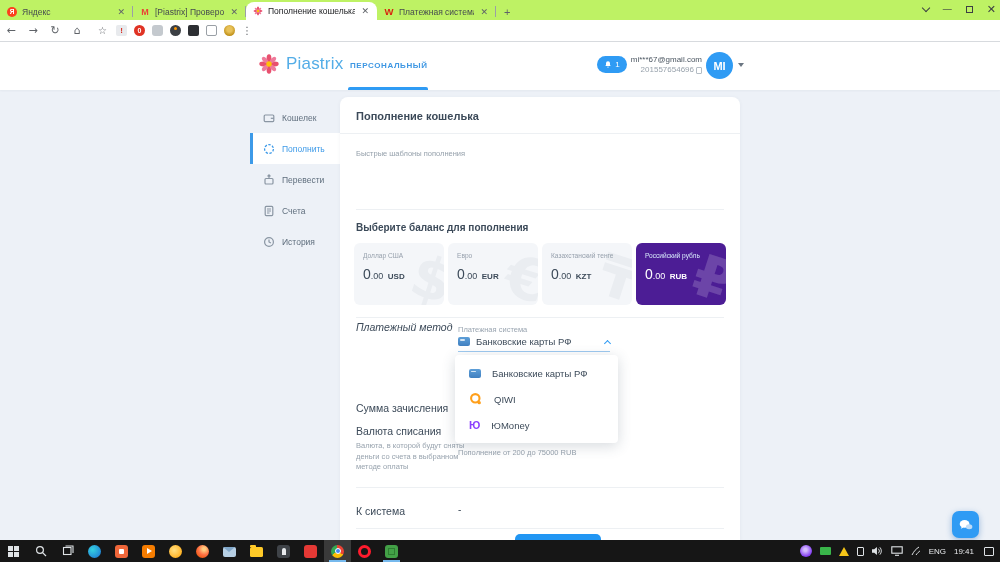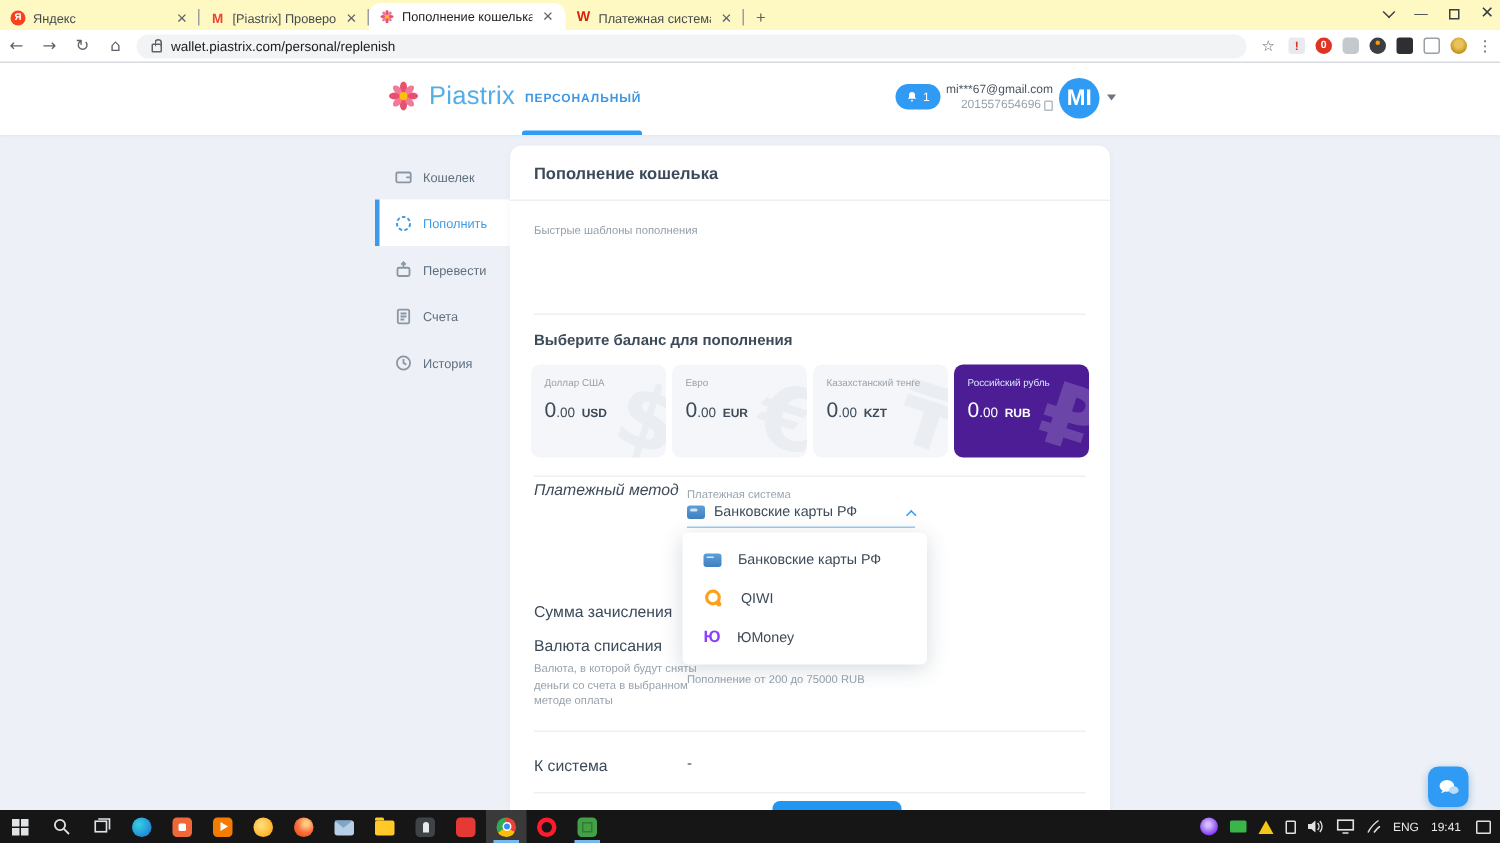--- a/index.html
+++ b/index.html
@@ -1,21 +1,21 @@
 <!DOCTYPE html>
 <html><head>
 <meta charset="utf-8">
 <style>
   * { margin:0; padding:0; box-sizing:border-box; }
   html,body { width:1000px; height:562px; }
   body { font-family:"Liberation Sans", sans-serif; }
   .screen { position:relative; width:1000px; height:562px; background:#edf1f7; overflow:hidden; }
 
   
-  .tabstrip { position:absolute; top:0; left:0; right:0; height:20px; background:#fef9c3; display:flex; align-items:flex-end; }
+  .tabstrip { position:absolute; top:0; left:0; right:0; height:20px; background:#bef264; display:flex; align-items:flex-end; }
   .tab { position:relative; height:17px; display:flex; align-items:center; gap:5px; padding:0 7px; font-size:8.5px; color:#454a4f; }
   .tab .sep { position:absolute; right:0; top:3px; height:11px; width:1px; background:#9aa0a6; }
   .tab.active { background:#fff; border-radius:8px 8px 0 0; height:18px; color:#202124; }
   .tab-title { white-space:nowrap; overflow:hidden; text-overflow:clip; flex:1; }
   .tab-close { font-size:9px; color:#5f6368; padding:0 1px; }
   .fav { width:10px; height:10px; flex:0 0 auto; display:flex; align-items:center; justify-content:center; }
   .fav-yandex { background:#fc3f1d; border-radius:50%; color:#fff; font-size:6.5px; font-weight:bold; }
   .fav-gmail { color:#ea4335; font-weight:bold; font-size:9px; }
   .fav-w { color:#d9230f; font-weight:bold; font-size:9.5px; }
   .newtab { font-size:11px; color:#5f6368; margin:0 0 2px 8px; }
@@ -48,21 +48,21 @@
   .site-header { position:absolute; top:0; left:0; right:0; height:48px; background:#fff; box-shadow:0 1px 2px rgba(40,60,80,.05); }
   .logo-wrap { position:absolute; left:258px; top:11px; display:flex; align-items:center; gap:6px; }
   .logo-text { font-size:17px; color:#53ade7; letter-spacing:.2px; }
   .nav-item { position:absolute; left:350px; top:19px; font-size:8px; font-weight:bold; letter-spacing:.6px; color:#3e97e3; }
   .nav-underline { position:absolute; left:348px; bottom:0; width:80px; height:3px; background:#2f9bf4; border-radius:2px 2px 0 0; }
   .bell-pill { position:absolute; left:597px; top:14px; width:30px; height:17px; border-radius:9px; background:#2f9bf4; display:flex; align-items:center; justify-content:center; gap:3px; color:#fff; font-size:8px; }
   .acct { position:absolute; left:620px; top:13px; width:82px; text-align:right; line-height:1.25; }
   .acct-email { font-size:8px; color:#4a5560; }
   .acct-id { font-size:8px; color:#98a2ac; display:flex; justify-content:flex-end; align-items:center; gap:2px; }
   .copy-ic { width:6px; height:7px; border:1px solid #b4bcc4; border-radius:1px; position:relative; display:inline-block; }
-  .avatar { position:absolute; left:706px; top:10px; width:27px; height:27px; border-radius:50%; background:#2f9bf4; color:#fff; font-size:15px; font-weight:bold; display:flex; align-items:center; justify-content:center; }
+  .avatar { position:absolute; left:706px; top:10px; width:27px; height:27px; border-radius:50%; background:#2f9bf4; color:#fff; font-size:11px; font-weight:bold; display:flex; align-items:center; justify-content:center; }
   .hdr-caret { position:absolute; left:738px; top:21px; width:0; height:0; border-left:3.5px solid transparent; border-right:3.5px solid transparent; border-top:4px solid #6b7682; }
 
   
   .sidebar { position:absolute; left:250px; top:60px; width:90px; }
   .side-item { position:relative; height:31px; display:flex; align-items:center; gap:7px; padding-left:13px; font-size:8.5px; color:#5f6e7d; }
   .side-item svg { stroke:#8a96a3; }
   .side-item.active { background:#fff; color:#3d9ae8; }
   .side-item.active svg { stroke:#3d9ae8; }
   .side-item.active:before { content:""; position:absolute; left:0; top:0; bottom:0; width:3px; background:#3d9ae8; }
 
@@ -198,24 +198,20 @@
       <span class="wc-box"></span>
       <span style="font-size:11px">✕</span>
     </div>
   </div>
 
   <div class="urlbar">
     <span class="nav-glyph">←</span>
     <span class="nav-glyph">→</span>
     <span class="nav-glyph">↻</span>
     <span class="nav-glyph">⌂</span>
-    <div class="url-pill">
-      <span class="lock"></span>
-      <span class="url-text">wallet.piastrix.com/personal/replenish</span>
-    </div>
     <div class="bar-icons">
       <span class="bi">☆</span>
       <span class="ext-dot ed1">!</span>
       <span class="ext-dot ed2">0</span>
       <span class="ext-dot ed3"></span>
       <span class="ext-dot ed4"></span>
       <span class="ext-dot ed5"></span>
       <span class="ext-dot ed6"></span>
       <span class="ext-dot ed7"></span>
       <span class="menu3">⋮</span>

